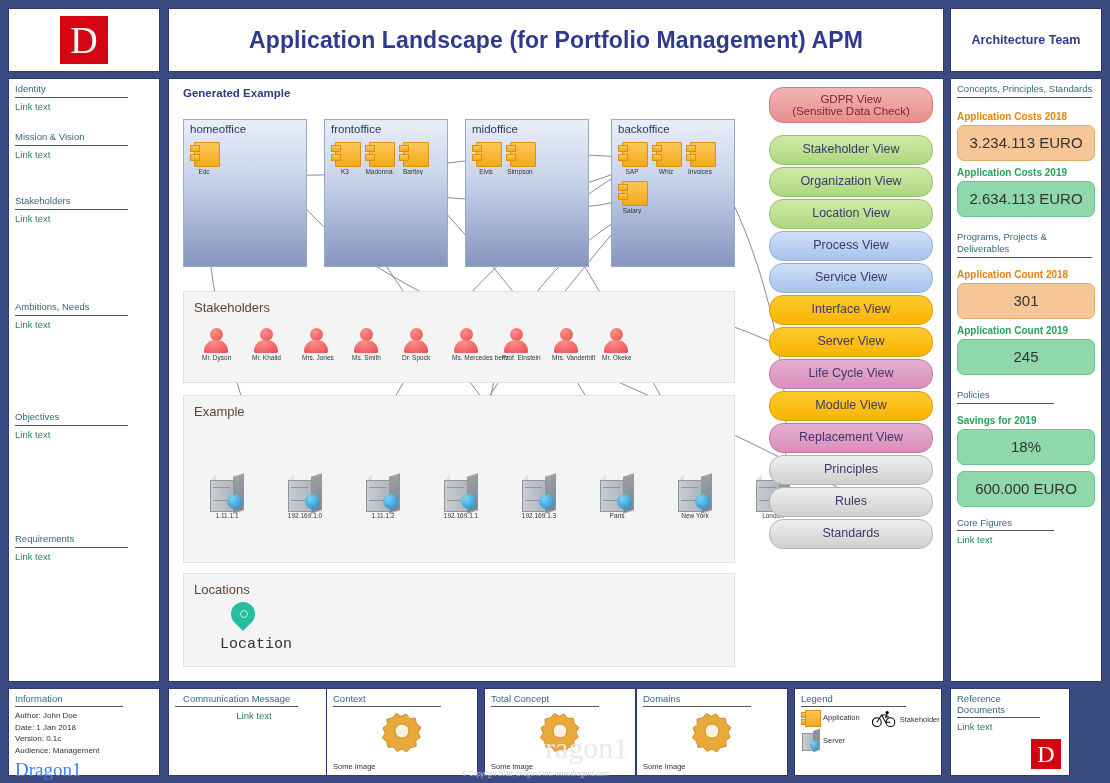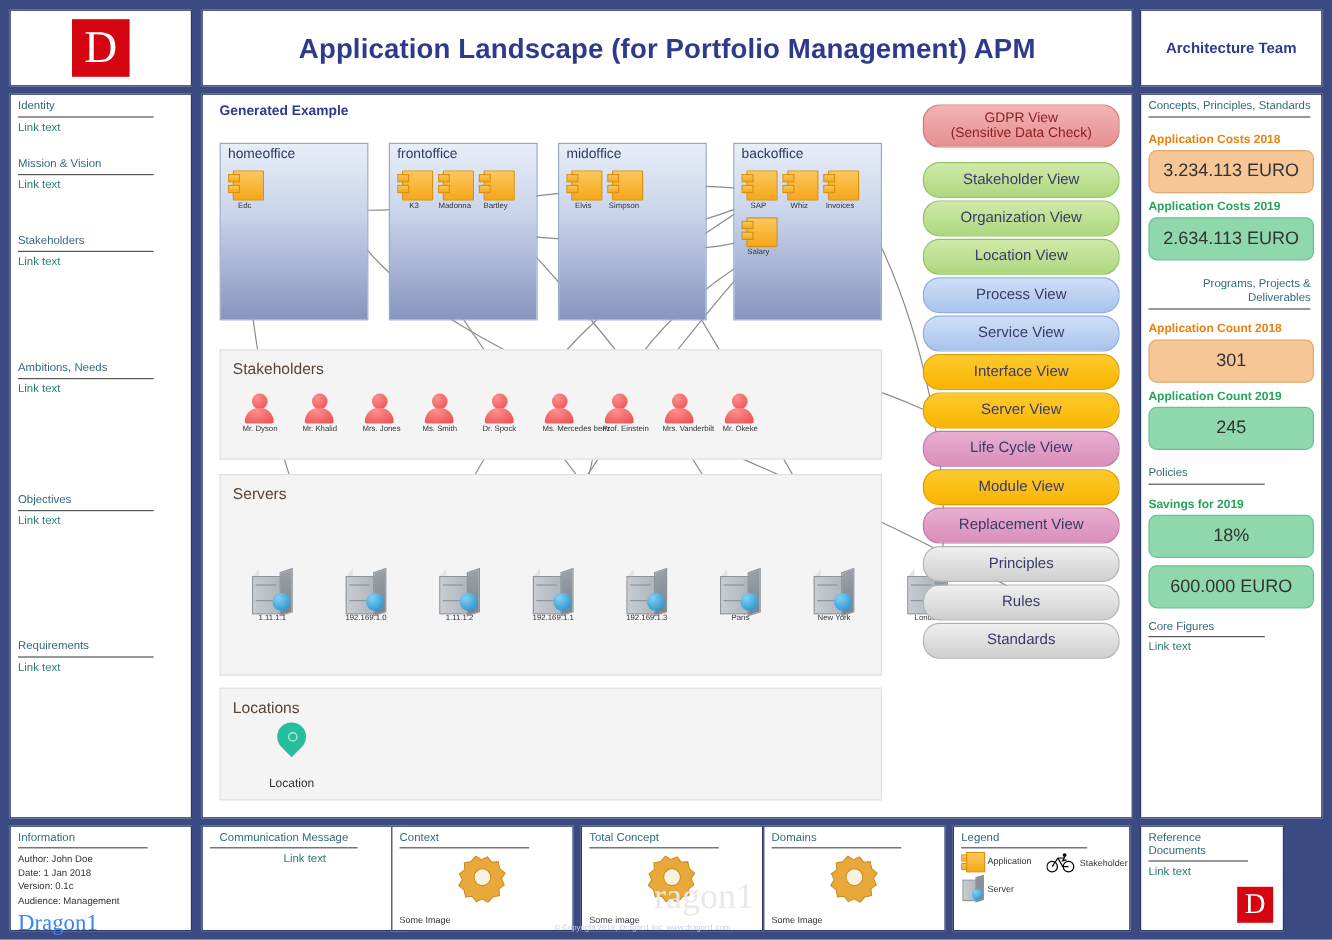--- a/index.html
+++ b/index.html
@@ -89,21 +89,21 @@
   .server .ball{position:absolute;left:17px;top:20px;width:15px;height:15px;border-radius:50%;
         background:radial-gradient(circle at 33% 28%,#7fd2f5,#1a86c8);}
   .server .sn{font-size:6.5px;color:#333;margin-top:2px;white-space:nowrap;}
 
   .loc{position:absolute;left:36px;top:28px;width:46px;text-align:center;}
   .loc .pin{width:24px;height:32px;margin:0 auto;position:relative;}
   .loc .pin .c{position:absolute;left:0;top:0;width:24px;height:24px;border-radius:50% 50% 50% 0;
         transform:rotate(-45deg);background:#25bfa0;}
   .loc .pin .h{position:absolute;left:9px;top:8px;width:6px;height:6px;border-radius:50%;
         background:transparent;border:1px solid #bdf0e4;}
-  .loc .ln{font-size:10px;color:#333;margin-top:14px;}
+  .loc .ln{font-size:15px;color:#333;margin-top:2px;font-family:Liberation Mono, monospace;}
 
   
   #views{position:absolute;left:600px;top:8px;width:164px;}
   .vbtn{height:28px;border-radius:14px;display:flex;align-items:center;justify-content:center;
         font-size:12.5px;color:#3a3a6a;margin-bottom:2px;text-align:center;line-height:1.05;}
   .vbtn.two{height:34px;font-size:11.5px;margin-bottom:12px;}
   .v-red{background:linear-gradient(to bottom,#f4b3b3,#e58f8f);border:1px solid #cf7b7b;color:#8a2222;}
   .v-green{background:linear-gradient(to bottom,#cfeaa8,#aed780);border:1px solid #93c264;}
   .v-blue{background:linear-gradient(to bottom,#cfe0f7,#a8c3ec);border:1px solid #8faedd;}
   .v-orange{background:linear-gradient(to bottom,#ffca2e,#f7b500);border:1px solid #dd9f00;}
@@ -184,21 +184,21 @@
 </div>
 
 <div class="panel" id="right-col">
   <div class="sec-h" style="width:98%;">Concepts, Principles, Standards</div>
   <div style="height:8px;"></div>
   <div class="metric-lbl orange">Application Costs 2018</div>
   <div class="metric-box orange">3.234.113 EURO</div>
   <div class="metric-lbl green">Application Costs 2019</div>
   <div class="metric-box green">2.634.113 EURO</div>
   <div style="height:8px;"></div>
-  <div class="sec-h" style="width:98%;text-align:right;">Programs, Projects &amp; Deliverables</div>
+  <div class="sec-h" style="width:98%;">Programs, Projects &amp; Deliverables</div>
   <div style="height:6px;"></div>
   <div class="metric-lbl orange">Application Count 2018</div>
   <div class="metric-box orange">301</div>
   <div class="metric-lbl green">Application Count 2019</div>
   <div class="metric-box green">245</div>
   <div style="height:8px;"></div>
   <div class="sec-h" style="width:70%;">Policies</div>
   <div style="height:6px;"></div>
   <div class="metric-lbl green">Savings for 2019</div>
   <div class="metric-box green">18%</div>
@@ -359,21 +359,21 @@
       </div>
       <div class="person">
         <div class="head"></div>
           <div class="body"></div>
         <div class="pn">Mr. Okeke</div>
       </div>
     </div>
   </div>
 
   <div class="gsec" id="sec-servers">
-    <div class="gh">Servers</div>
+    <div class="gh">Example</div>
     <div class="servers">
       <div class="server">
         <div class="sv">
             <div class="top"></div>
             <div class="face"></div>
             <div class="side"></div>
             <div class="ln1"></div>
             <div class="ln2"></div>
             <div class="ball"></div>
           </div>

